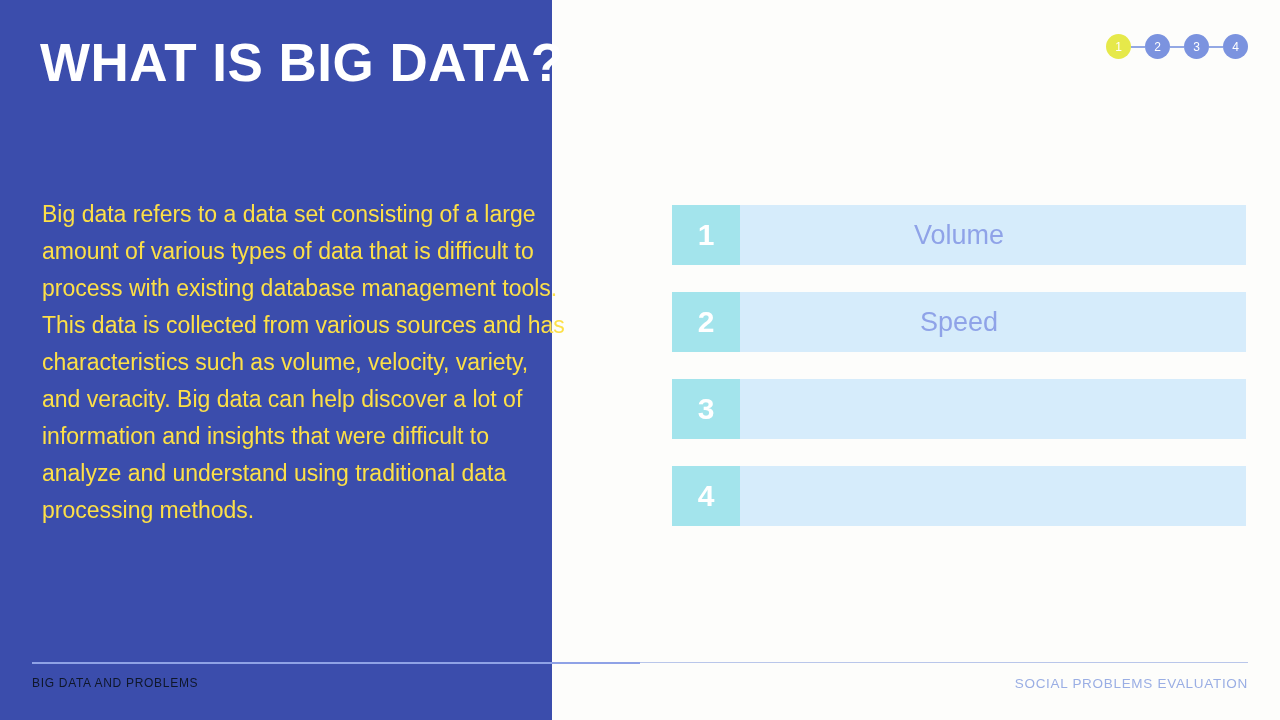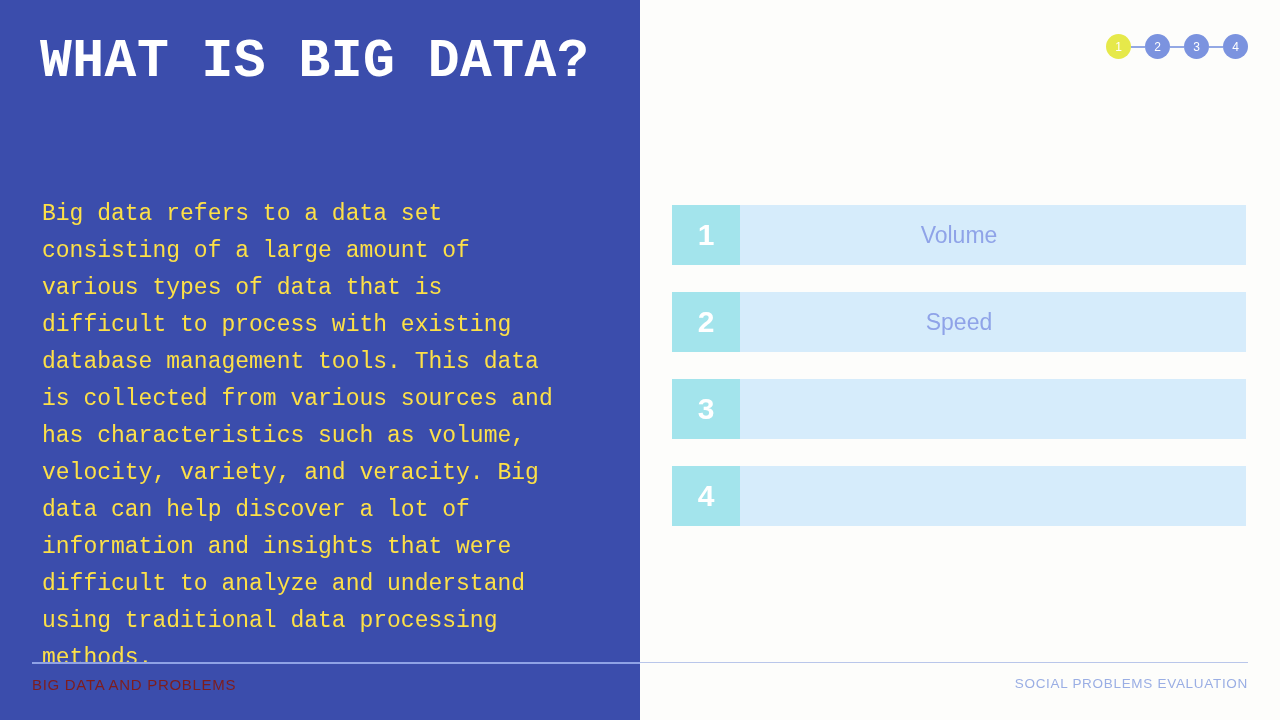--- a/index.html
+++ b/index.html
@@ -20,24 +20,23 @@
     height: 720px;
     background: #fdfdfb;
     overflow: hidden;
   }
 
   
   .left-panel {
     position: absolute;
     left: 0;
     top: 0;
-    width: 640px;
+    width: 552px;
     height: 720px;
     background: #3b4dac;
-    font-family: Liberation Mono, monospace;
   }
 
   .slide-title {
     position: absolute;
     left: 40px;
     top: 34px;
     width: 560px;
     color: #ffffff;
     font-size: 53px;
     font-weight: bold;
@@ -71,22 +70,22 @@
     left: 640px;
     top: 662px;
     width: 608px;
     height: 1px;
     background: #b9c6ea;
   }
   .footer-left-text {
     position: absolute;
     left: 32px;
     top: 676px;
-    color: #7f1d1d;
-    font-size: 15px;
+    color: #0f172a;
+    font-size: 12px;
     letter-spacing: 0.7px;
   }
   .footer-right-text {
     position: absolute;
     right: 32px;
     top: 676px;
     color: #9aaee4;
     font-size: 13.5px;
     letter-spacing: 0.7px;
     text-align: right;
@@ -152,21 +151,21 @@
     font-weight: bold;
     display: flex;
     align-items: center;
     justify-content: center;
     flex: 0 0 68px;
   }
   .row-label {
     flex: 1 1 auto;
     text-align: center;
     color: #8fa3e8;
-    font-size: 23px;
+    font-size: 27px;
     font-weight: 400;
     padding-right: 68px;
   }
 </style>
 </head>
 <body>
 
 <div class="slide">
 
   <div class="left-panel">

